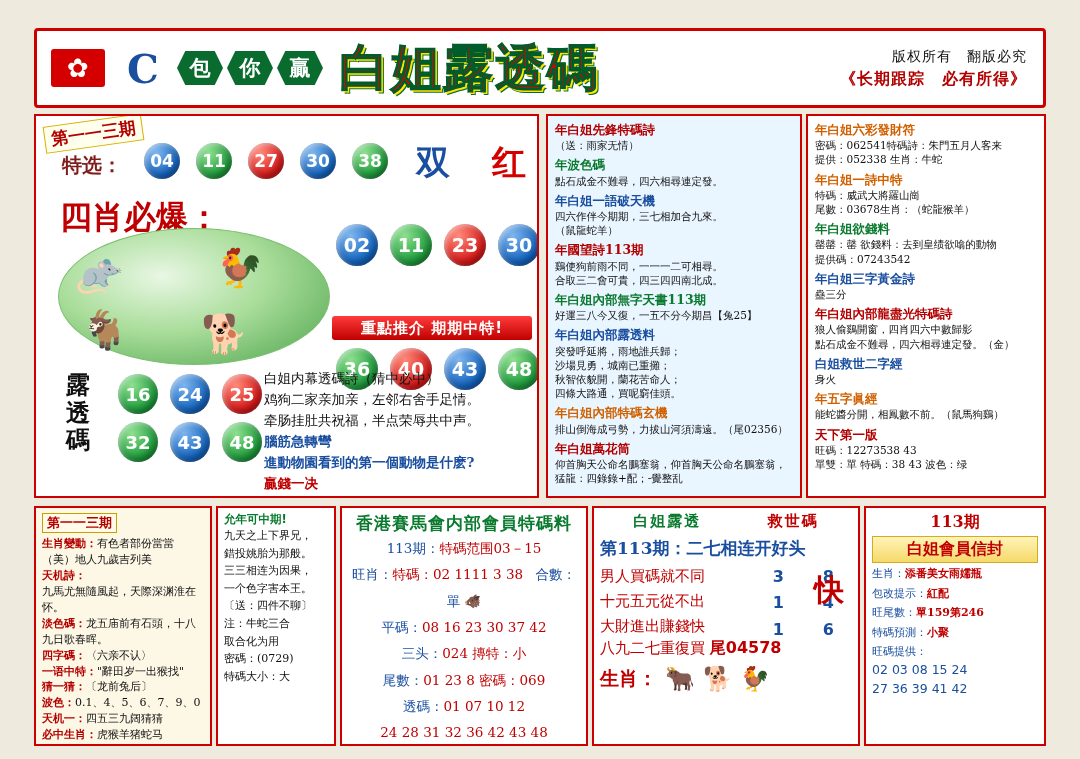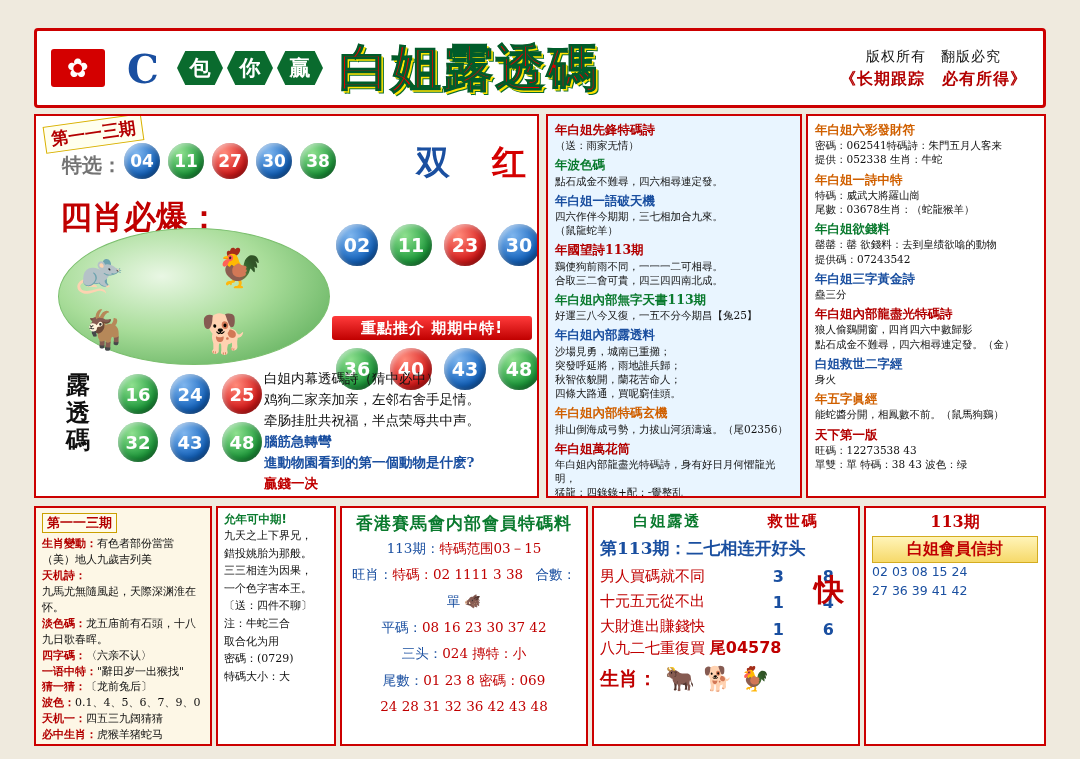--- a/index.html
+++ b/index.html
@@ -43,50 +43,50 @@
   }
   .title-main{
     margin-left:16px;
     font-size:50px;font-weight:bold;letter-spacing:2px;
     font-family:"DejaVu Serif","Liberation Serif",serif;
     color:#e00000;
     -webkit-text-stroke:1px #005c2a;
     text-shadow:2px 2px 0 #ffe400, 3px 3px 0 #0a6b2e;
   }
   .header-right{
-    margin-left:auto;margin-right:16px;text-align:center;line-height:1.5;
+    margin-left:auto;margin-right:16px;text-align:right;line-height:1.5;
   }
   .hr1{font-size:14px;color:#111;letter-spacing:1px;}
   .hr2{font-size:16px;color:#b30000;font-weight:bold;letter-spacing:1px;}
 
   
   .left-panel{
     position:absolute;left:34px;top:114px;width:505px;height:384px;
     background:#fff;border:2px solid #c00;box-sizing:border-box;
     overflow:hidden;
   }
   .ribbon{
     position:absolute;left:8px;top:4px;
     font-size:17px;font-weight:bold;color:#b30000;
     transform:rotate(-8deg);
     font-family:"DejaVu Serif","Liberation Serif",serif;
     background:#ffe;padding:1px 6px;border:1px solid #d9b000;
   }
   .te-xuan{
     position:absolute;left:26px;top:36px;
-    font-size:20px;font-weight:bold;color:#737373;
+    font-size:20px;font-weight:bold;color:#7f1d1d;
     font-family:Liberation Mono, monospace;
   }
   .ball{
     border-radius:50%;display:flex;align-items:center;justify-content:center;
     color:#fff;font-weight:bold;
     font-family:"DejaVu Sans","Liberation Sans",sans-serif;
     box-shadow:inset -3px -4px 7px rgba(0,0,0,.28), inset 2px 2px 5px rgba(255,255,255,.55);
   }
-  .row-te{position:absolute;left:88px;top:27px;display:flex;gap:8px;}
+  .row-te{position:absolute;left:108px;top:27px;display:flex;gap:16px;}
   .row-te .ball{width:36px;height:36px;font-size:17px;}
 
   .shuang{
     position:absolute;left:380px;top:24px;
     font-size:34px;font-weight:bold;color:#1a4fa0;
     font-family:"DejaVu Serif","Liberation Serif",serif;
   }
   .hong{
     position:absolute;left:456px;top:24px;
     font-size:34px;font-weight:bold;color:#d40000;
@@ -344,32 +344,32 @@
         <div class="h ">年國望詩113期</div>
         <div class="l">鷄使狗前雨不同，一一一二可相尋。</div>
         <div class="l">合取三二會可貴，四三四四南北成。</div>
       </div>
       <div class="blk">
         <div class="h g">年白姐內部無字天書113期</div>
         <div class="l">好運三八今又復，一五不分今期昌【兔25】</div>
       </div>
       <div class="blk">
         <div class="h b">年白姐內部露透料</div>
+        <div class="l">突發呼延將，雨地誰兵歸；</div>
         <div class="l">沙場見勇，城南已重攤；</div>
-        <div class="l">突發呼延將，雨地誰兵歸；</div>
         <div class="l">秋智依貌開，蘭花苦命人；</div>
         <div class="l">四條大路通，買呢窮佳頭。</div>
       </div>
       <div class="blk">
         <div class="h o">年白姐內部特碼玄機</div>
         <div class="l">排山倒海成弓勢，力拔山河須濤遠。（尾02356）</div>
       </div>
       <div class="blk">
         <div class="h ">年白姐萬花筒</div>
-        <div class="l">年白姐內部龍盡光特碼詩，身有好日月何懼龍光明，</div>
+        <div class="l">仰首胸天公命名鵬塞翁，仰首胸天公命名鵬塞翁，</div>
         <div class="l">猛龍：四錄錄+配；-覺整乱</div>
       </div>
     </div>
 
   <div class="right-col" id="right-col">
       <div class="blk">
         <div class="h o">年白姐六彩發財符</div>
         <div class="l">密碼：062541特碼詩：朱門五月人客来</div>
         <div class="l">提供：052338 生肖：牛蛇</div>
       </div>
@@ -439,20 +439,21 @@
   </div>
 
   <div class="bot b3">
     <div class="t">香港賽馬會内部會員特碼料</div>
     <div id="b3-rows">
         <div class="row"><span class="lab">113期：</span><span>特碼范围03－15</span></div>
         <div class="row"><span class="lab">旺肖：</span><span>特碼：02 1111 3 38</span><span class="lab" style="margin-left: 8px;"> 合數：單</span><span> 🐗</span></div>
         <div class="row"><span class="lab">平碼：</span><span>08 16 23 30 37 42</span></div>
         <div class="row"><span class="lab">三头：</span><span>024 摶特：小</span></div>
         <div class="row"><span class="lab">尾數：</span><span>01 23 8 密碼：069</span></div>
+        <div class="row"><span class="lab">透碼：</span><span>01 07 10 12</span></div>
         <div class="row"><span>24 28 31 32 36 42 43 48</span></div>
       </div>
 
   </div>
 
   <div class="bot b4">
     <div class="hd">
       <span>白姐露透</span>
       <span class="r">救世碼</span>
     </div>
@@ -481,17 +482,24 @@
       <span class="lab">生肖：</span>
       <span class="ic">🐂</span>
       <span class="ic">🐕</span>
       <span class="ic">🐓</span>
     </div>
   </div>
 
   <div class="bot b5">
     <div class="top">113期</div>
     <div class="band">白姐會員信封</div>
+    <div id="b5-rows">
+        <div class="ln"><span class="lab">生肖：</span><span class="val">添番美女雨嬬瓶</span></div>
+        <div class="ln"><span class="lab">包改提示：</span><span class="val">紅配</span></div>
+        <div class="ln"><span class="lab">旺尾數：</span><span class="val">單159第246</span></div>
+        <div class="ln"><span class="lab">特碼預測：</span><span class="val">小聚</span></div>
+        <div class="ln"><span class="lab">旺碼提供：</span><span class="val"></span></div>
+      </div>
     <div class="nums">02 03 08 15 24</div>
     <div class="nums">27 36 39 41 42</div>
   </div>
 
 </div>
 
 </body></html>

